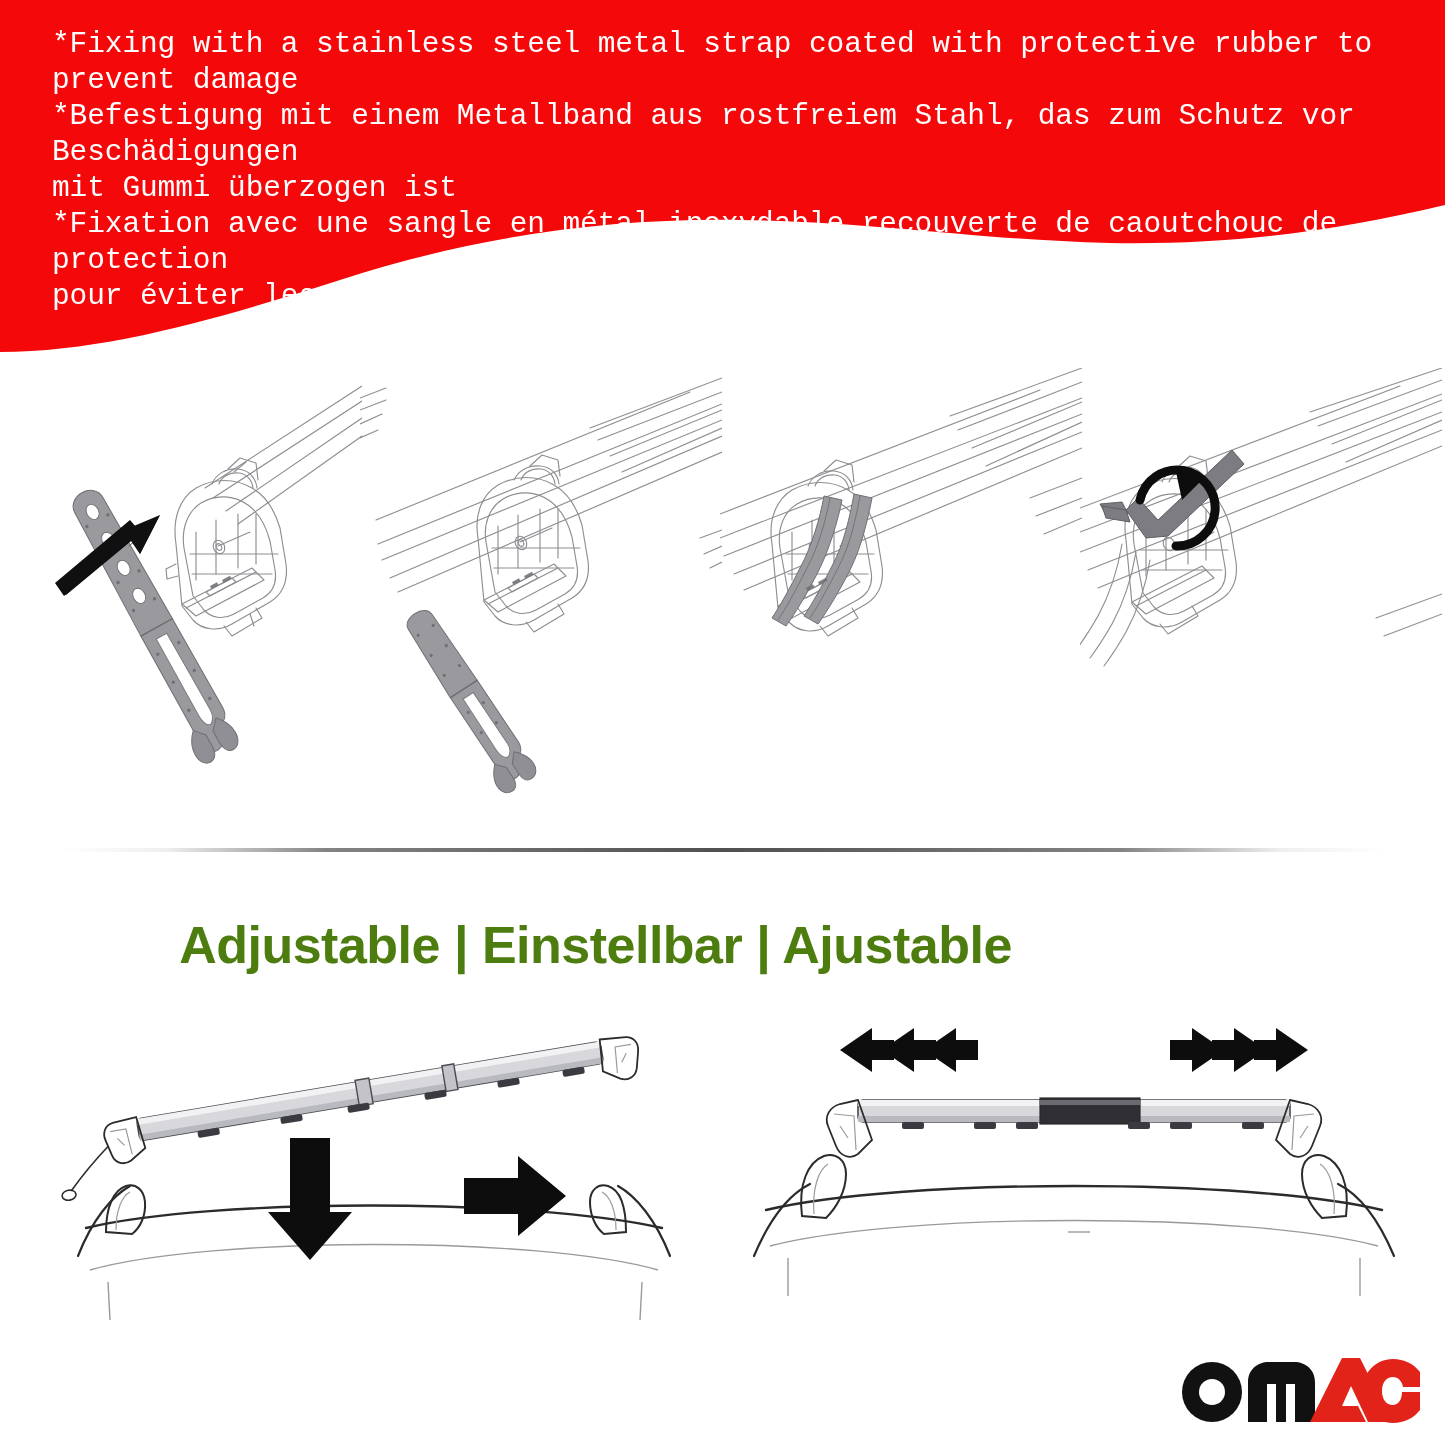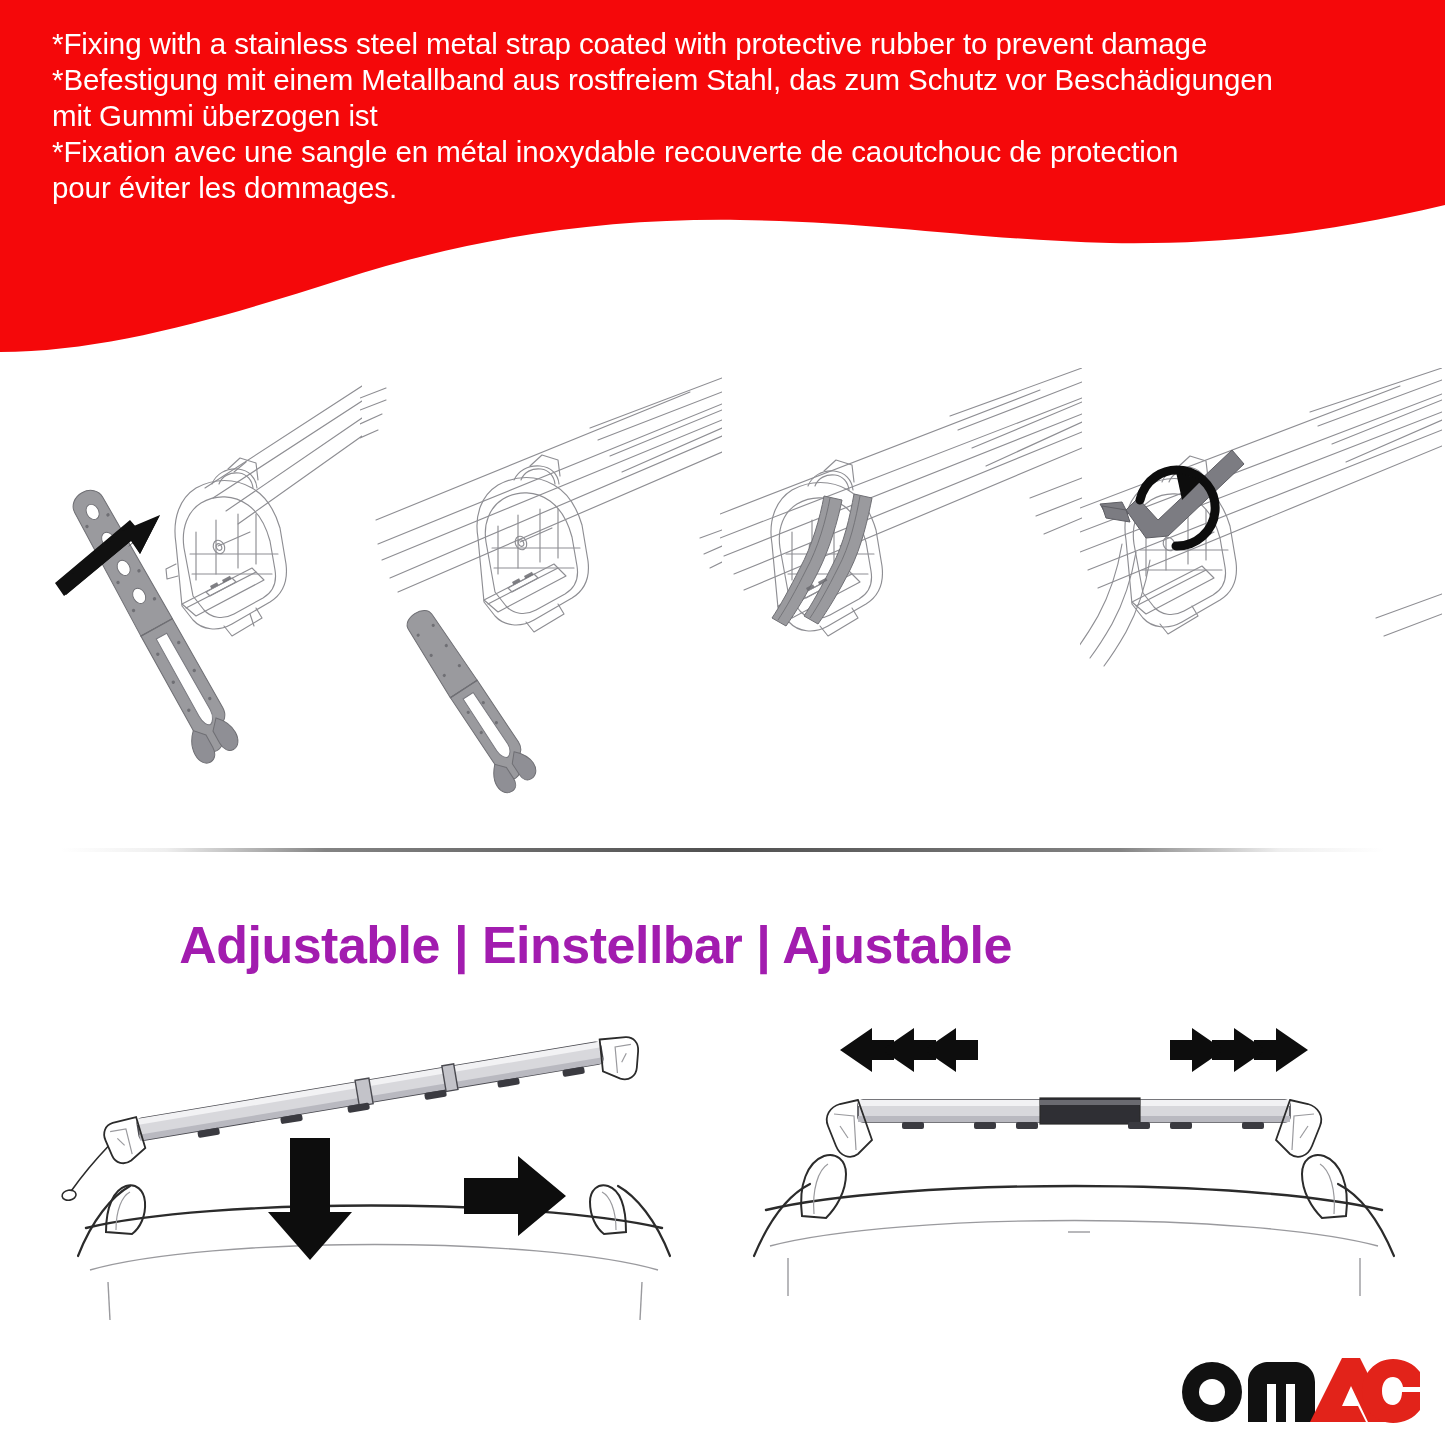--- a/index.html
+++ b/index.html
@@ -6,21 +6,21 @@
   body{
     width:1445px;height:1445px;
     background:#ffffff;
     font-family:"Liberation Sans", sans-serif;
     overflow:hidden;
     position:relative;
   }
   #root{position:relative;width:1445px;height:1445px;background:#fff;}
 
   
-  .banner-wrap{position:absolute;left:0;top:0;width:1445px;height:370px;}
+  .banner-wrap{position:absolute;left:0;top:0;width:1445px;height:370px;font-family:Liberation Mono, monospace;}
   .banner-svg{position:absolute;left:0;top:0;width:1445px;height:370px;display:block;}
   .banner-text{
     position:absolute;left:52px;top:26px;width:1360px;
     color:#ffffff;
     font-size:29.5px;
     line-height:36px;
     font-weight:400;
     letter-spacing:-0.1px;
     white-space:pre-wrap;
   }
@@ -44,21 +44,21 @@
       rgba(70,70,70,0.95) 50%,
       rgba(90,90,90,0.75) 80%,
       rgba(120,120,120,0.12) 92%,
       rgba(120,120,120,0) 100%);
   }
 
   
   .adj-heading{
     position:absolute;left:0;top:915px;width:1191px;
     text-align:center;
-    color:#a21caf;
+    color:#4d7c0f;
     font-size:52px;
     font-weight:bold;
     letter-spacing:-0.5px;
     font-family:"Liberation Sans", sans-serif;
   }
 
   
   .bottom{position:absolute;left:0;top:1020px;width:1445px;height:300px;}
   .bpanel{position:absolute;top:0;height:300px;}
   .bpanel svg{display:block;width:100%;height:100%;}

